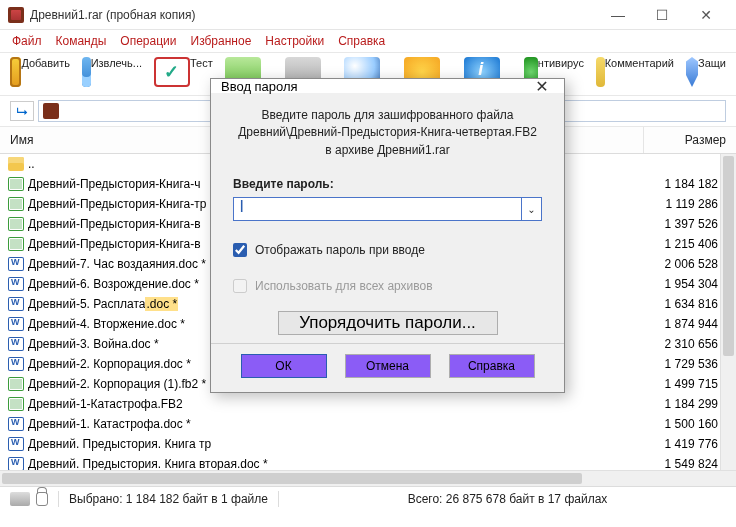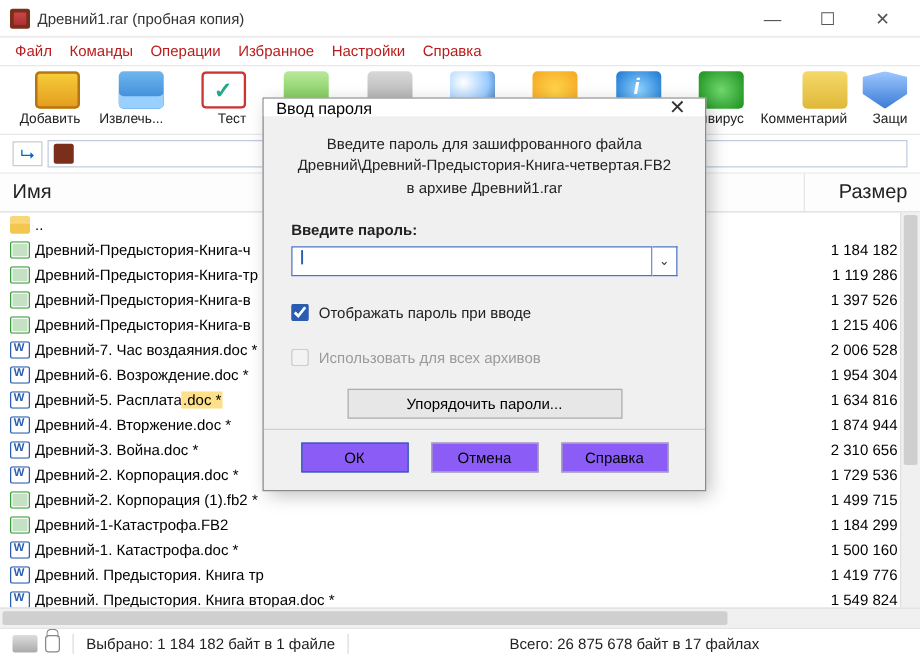--- a/index.html
+++ b/index.html
@@ -6,40 +6,40 @@
 body { background: #fff; width: 736px; height: 527px; overflow: hidden; font-size: 12px; }
 .titlebar { height: 30px; display: flex; align-items: center; padding: 0 8px; border-bottom: 1px solid #e5e5e5; }
 .titlebar .app-icon { width: 16px; height: 16px; background: #7a2f1b; border-radius: 2px; margin-right: 6px; position: relative; }
 .titlebar .app-icon::before { content:""; position:absolute; inset:3px; background: linear-gradient(#c44,#a33); border-radius:1px; }
 .titlebar .title { color:#333; font-size:12px; }
 .titlebar .spacer { flex:1; }
 .winbtn { width: 44px; height: 28px; display:flex; align-items:center; justify-content:center; color:#555; font-size:14px; }
 .menubar { display:flex; gap:14px; padding: 4px 12px; font-size:12px; color:#b91c1c; }
 .menubar span { cursor:default; }
 .toolbar { display:flex; gap: 12px; padding: 4px 10px 6px 10px; border-top: 1px solid #e8e8e8; }
-.tbtn { display:flex; flex-direction:column; align-items:flex-end; width:60px; font-size:11px; color:#222; }
+.tbtn { display:flex; flex-direction:row; align-items:flex-start; width:60px; font-size:11px; color:#222; }
 .tbtn .ticon { width:36px; height:30px; border-radius:4px; margin-bottom:2px; }
 .ic-add { background: linear-gradient(#f7cf3a,#e39b1e); box-shadow: inset 0 0 0 2px #b57514; }
 .ic-ext { background: linear-gradient(#6fb6f0,#2f7fd0); box-shadow: inset 0 -10px 0 #99d0ff; border-radius:4px 4px 2px 2px; }
 .ic-test { background: #fff; box-shadow: inset 0 0 0 2px #c33, inset 0 -20px 0 #fff; position:relative; }
 .ic-test::after { content:"✓"; position:absolute; color:#2a8; font-weight:bold; left:10px; top:4px; font-size:18px; }
 .ic-view { background: linear-gradient(#b8e89a,#6fc24b); border-radius:50%; }
 .ic-del { background: linear-gradient(#d8d8d8,#aaa); border-radius:4px; }
 .ic-find { background: radial-gradient(circle at 30% 30%, #fff,#9cf 60%,#36a); border-radius:50%; }
 .ic-wiz { background: radial-gradient(circle,#ffd54a,#f5a623); border-radius:50%; }
 .ic-info { background: radial-gradient(circle,#8fd3ff,#1976d2); border-radius:50%; position:relative; }
 .ic-info::after { content:"i"; position:absolute; color:#fff; font-weight:bold; font-style:italic; font-size:18px; left:14px; top:2px; }
 .ic-av { background: radial-gradient(circle,#6fd76f,#1b8f1b); border-radius:50%; }
 .ic-cmt { background: linear-gradient(#f5d96a,#e0b838); border-radius:4px; }
 .ic-prot { background: linear-gradient(#9ec7ff,#3a7bd5); border-radius:6px 6px 8px 8px; clip-path: polygon(50% 0,100% 15%,100% 60%,50% 100%,0 60%,0 15%); }
 .pathbar { display:flex; align-items:center; gap:4px; padding: 4px 10px; border-top:1px solid #e8e8e8; border-bottom:1px solid #e8e8e8; }
 .pathbar .up { width:24px; height:20px; border:1px solid #ccc; display:flex; align-items:center; justify-content:center; color:#06c; font-size:14px; }
 .pathbar .pfield { flex:1; height:22px; border:1px solid #bfcde0; display:flex; align-items:center; padding:0 4px; font-size:12px; background:#fff; }
 .pathbar .pfield .pic { width:16px; height:16px; background:#7a2f1b; border-radius:2px; margin-right:6px; }
-.columns { display:flex; border-bottom:1px solid #dcdcdc; font-size:16px; color:#222; background:#fdfdfd; }
+.columns { display:flex; border-bottom:1px solid #dcdcdc; font-size:12px; color:#222; background:#fdfdfd; }
 .columns .col-name { flex:1; padding:6px 10px; border-right:1px solid #e5e5e5; }
 .columns .col-size { width:92px; padding:6px 10px; text-align:right; }
 .filelist { height: 316px; overflow:hidden; position:relative; }
 .row { display:flex; align-items:center; height:20px; font-size:12px; }
 .row .fic { width:16px; height:14px; margin:0 4px 0 8px; border-radius:2px; flex-shrink:0; }
 .fic-folder { background:#f3c74e; box-shadow: inset 0 6px 0 #f7d77a; }
 .fic-fb2 { background:#fff; box-shadow: inset 0 0 0 1px #3a9b3a; position:relative; }
 .fic-fb2::after { content:""; position:absolute; inset:2px; background:#3a9b3a; opacity:.3; }
 .fic-doc { background:#fff; box-shadow: inset 0 0 0 1px #2a5db0; position:relative; }
 .fic-doc::after { content:"W"; position:absolute; color:#2a5db0; font-size:9px; font-weight:bold; left:3px; top:0; }
@@ -67,21 +67,21 @@
 .dlg-msg { text-align:center; line-height:1.45; margin-bottom:18px; }
 .dlg-label { margin-bottom:6px;font-weight:bold; }
 .dlg-input-wrap { display:flex; }
 .dlg-input { flex:1; height:24px; border:1px solid #4a74c9; padding:0 6px; font-size:12px; background:#fff; }
 .dlg-dd { width:20px; height:24px; border:1px solid #4a74c9; border-left:none; display:flex; align-items:center; justify-content:center; background:#fff; color:#333; font-size:10px; }
 .dlg-caret { color:#2a5db0; font-weight:bold; animation: none; }
 .dlg-chk { display:flex; align-items:center; gap:8px; margin:22px 0 18px; }
 .dlg-chk input { width:14px; height:14px; accent-color:#2a5db0; }
 .dlg-chk.disabled { color:#9a9a9a; }
 .dlg-btn-row { display:flex; justify-content:center; margin:6px 0 8px; }
-.dlg-wide { width:220px; height:24px; border:1px solid #adadad; background:#e7e7e7; font-size:12px; }
+.dlg-wide { width:220px; height:24px; border:1px solid #adadad; background:#e7e7e7; font-size:17px; }
 .dlg-sep { height:1px; background:#d0d0d0; margin: 6px -22px 10px; }
 .dlg-actions { display:flex; gap:18px; justify-content:center; padding-bottom:4px; }
 .dlg-actions button { width:86px; height:24px; border:1px solid #adadad; background:#8b5cf6; font-size:12px; }
 .dlg-actions button.primary { border:1px solid #2a5db0; }
 </style>
 </head>
 <body>
 
 <div class="titlebar">
   <div class="app-icon"></div>

